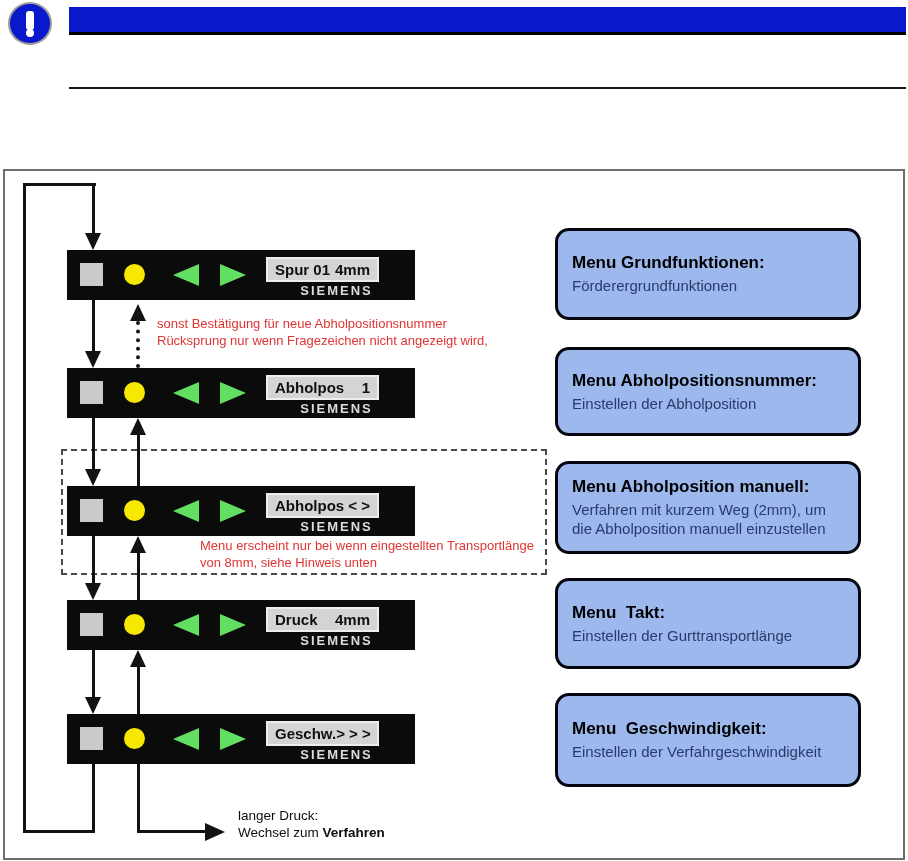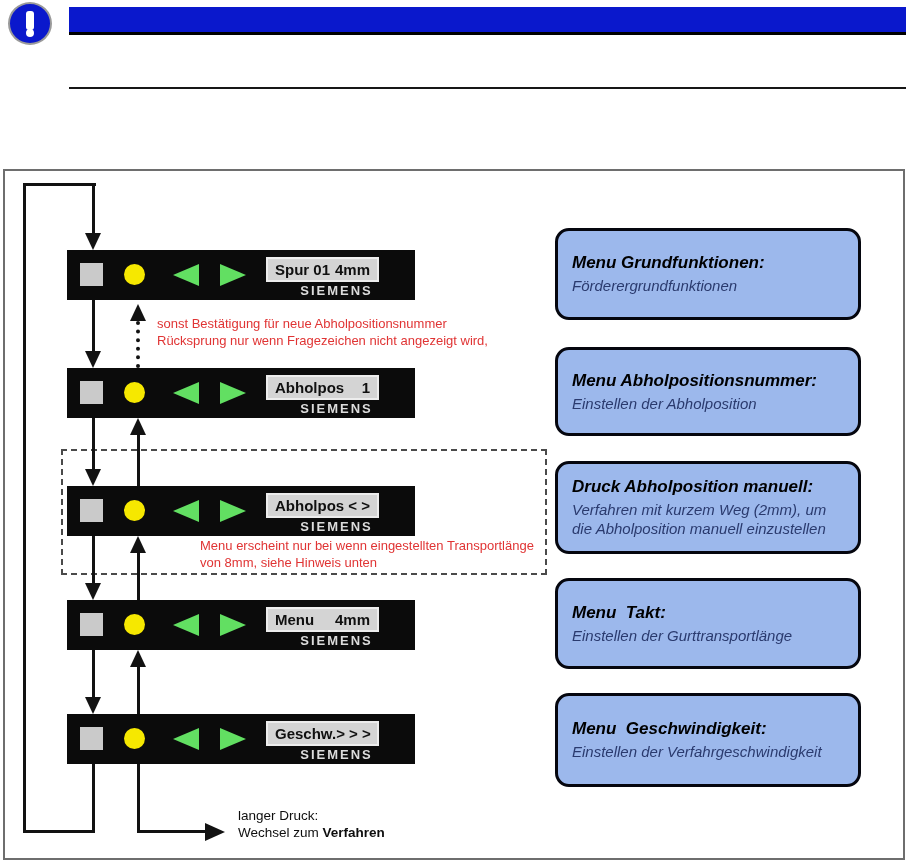--- a/index.html
+++ b/index.html
@@ -30,21 +30,21 @@
     border-top:11px solid transparent;border-bottom:11px solid transparent;border-left:26px solid #62df62;}
   .device .lcd{position:absolute;left:199px;top:7px;width:113px;height:25px;box-sizing:border-box;
     background:#d4d4d4;border:2px solid #ededed;display:flex;justify-content:space-between;
     align-items:center;padding:0 7px;font-size:15px;font-weight:bold;color:#101010;white-space:pre;}
   .device .brand{position:absolute;left:199px;top:33px;width:141px;text-align:center;
     font-size:13px;font-weight:bold;color:#dcdcdc;letter-spacing:2px;}
 
   
   .menu-box{position:absolute;left:550px;width:306px;box-sizing:border-box;background:#9cb8ec;
     border:3px solid #05060e;border-radius:14px;display:flex;flex-direction:column;
-    justify-content:center;padding:8px 14px;font-style:italic;}
+    justify-content:center;padding:8px 14px;}
   .menu-title{font-size:17px;font-weight:bold;color:#000;white-space:pre-wrap;margin-bottom:3px;}
   .menu-desc{font-size:15px;color:#2a3a6e;line-height:19px;}
 
   
   .vline{position:absolute;width:3px;background:#121212;}
   .hline{position:absolute;height:3px;background:#121212;}
   .vdots{position:absolute;width:0;border-left:4px dotted #121212;}
   .head-down{position:absolute;width:0;height:0;border-left:8px solid transparent;
     border-right:8px solid transparent;border-top:17px solid #121212;}
   .head-up{position:absolute;width:0;height:0;border-left:8px solid transparent;
@@ -146,21 +146,21 @@
     </div>
     <div class="brand">SIEMENS</div>
   </div>
 
   <div class="device" style="top:429px;">
     <div class="btn-square"></div>
     <div class="btn-round"></div>
     <div class="tri-left"></div>
     <div class="tri-right"></div>
     <div class="lcd">
-      <span>Menu</span>
+      <span>Druck</span>
       <span>4mm</span>
     </div>
     <div class="brand">SIEMENS</div>
   </div>
 
   <div class="device" style="top:543px;">
     <div class="btn-square"></div>
     <div class="btn-round"></div>
     <div class="tri-left"></div>
     <div class="tri-right"></div>
@@ -173,21 +173,21 @@
 
   <div class="menu-box" style="top:57px;height:92px;">
     <div class="menu-title">Menu Grundfunktionen:</div>
     <div class="menu-desc">Förderergrundfunktionen</div>
   </div>
   <div class="menu-box" style="top:176px;height:89px;">
     <div class="menu-title">Menu Abholpositionsnummer:</div>
     <div class="menu-desc">Einstellen der Abholposition</div>
   </div>
   <div class="menu-box" style="top:290px;height:93px;">
-    <div class="menu-title">Druck Abholposition manuell:</div>
+    <div class="menu-title">Menu Abholposition manuell:</div>
     <div class="menu-desc">Verfahren mit kurzem Weg (2mm), um die Abholposition manuell einzustellen</div>
   </div>
   <div class="menu-box" style="top:522px;height:94px;">
     <div class="menu-title">Menu  Geschwindigkeit:</div>
     <div class="menu-desc">Einstellen der Verfahrgeschwindigkeit</div>
   </div>
   <div class="menu-box" style="top:407px;height:91px;">
     <div class="menu-title">Menu  Takt:</div>
     <div class="menu-desc">Einstellen der Gurttransportlänge</div>
   </div>

